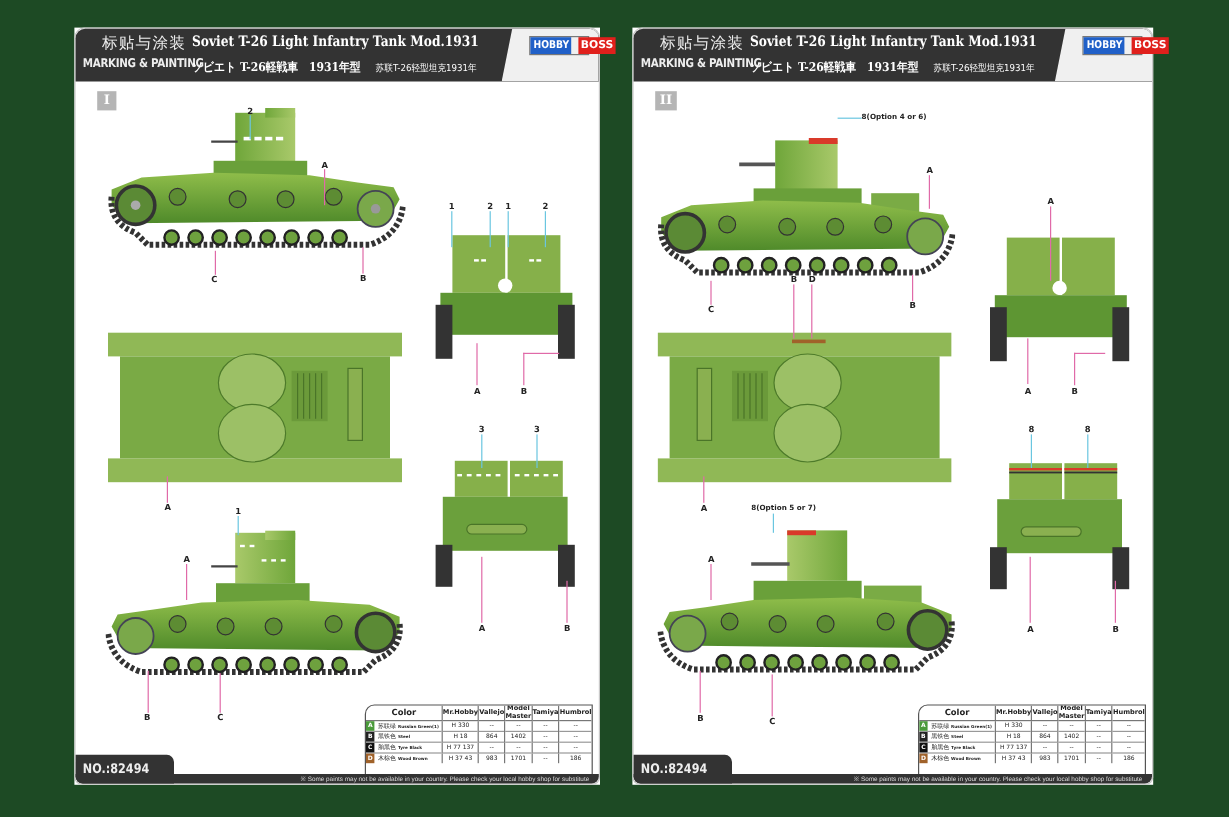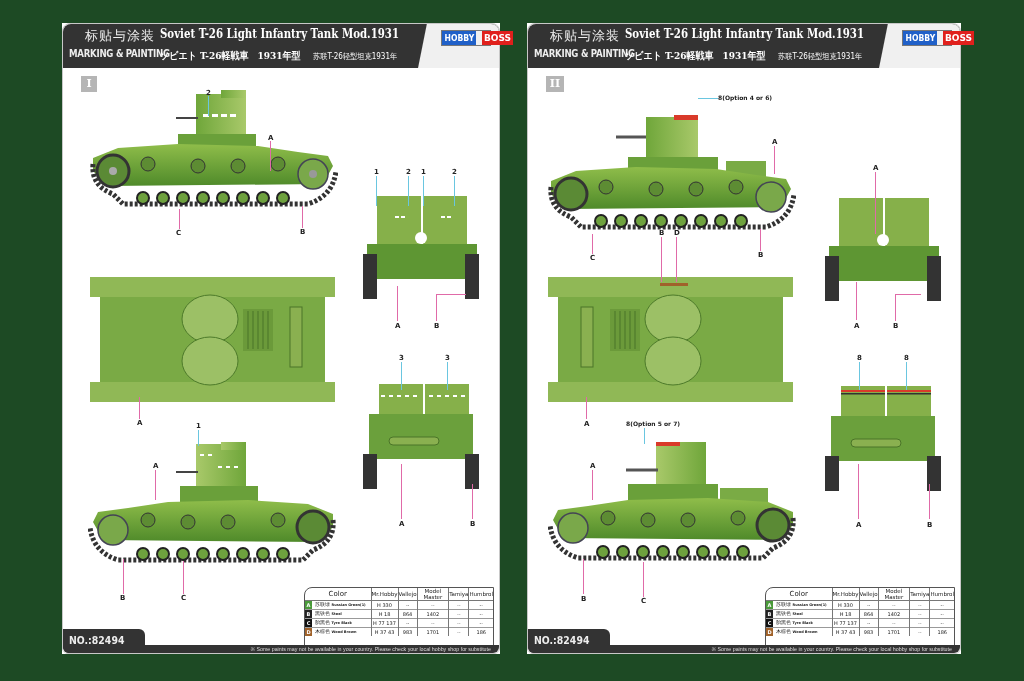--- a/index.html
+++ b/index.html
@@ -45,21 +45,21 @@
   .leader { position:absolute; width:1px; }
   .leader.pink { background:#e06aa8; }
   .leader.blue { background:#6ac6e0; }
   .leader-h { position:absolute; height:1px; background:#e06aa8; }
 
   .table-wrap {
     position:absolute; right:8px; bottom:22px; width:192px; height:46px;
     border:1px solid #555; border-radius:8px 0 0 0; background:#fff; overflow:hidden;
   }
   table.paint { width:100%; border-collapse:collapse; font-size:5px; font-family:"DejaVu Sans", sans-serif; }
-  table.paint th { font-weight:normal; border-left:1px solid #777; border-bottom:1px solid #777; height:10px; color:#222; font-size:5.5px; }
+  table.paint th { font-weight:bold; border-left:1px solid #777; border-bottom:1px solid #777; height:10px; color:#222; font-size:5.5px; }
   table.paint th:first-child { border-left:none; font-size:7px; }
   table.paint td { border-left:1px solid #777; border-top:1px solid #999; height:8.5px; text-align:center; color:#222; }
   table.paint td:first-child { border-left:none; text-align:left; }
   .swatch { display:inline-block; width:7px; height:8px; color:#fff; font-weight:bold; text-align:center; line-height:8px; font-size:5px; margin-right:3px; vertical-align:middle; }
   .footer-bar { position:absolute; left:0; right:0; bottom:0; height:8px; background:#333; border-radius: 0 0 6px 6px; }
 </style>
 </head>
 <body>
 
 <div class="page-bg-left"></div>

